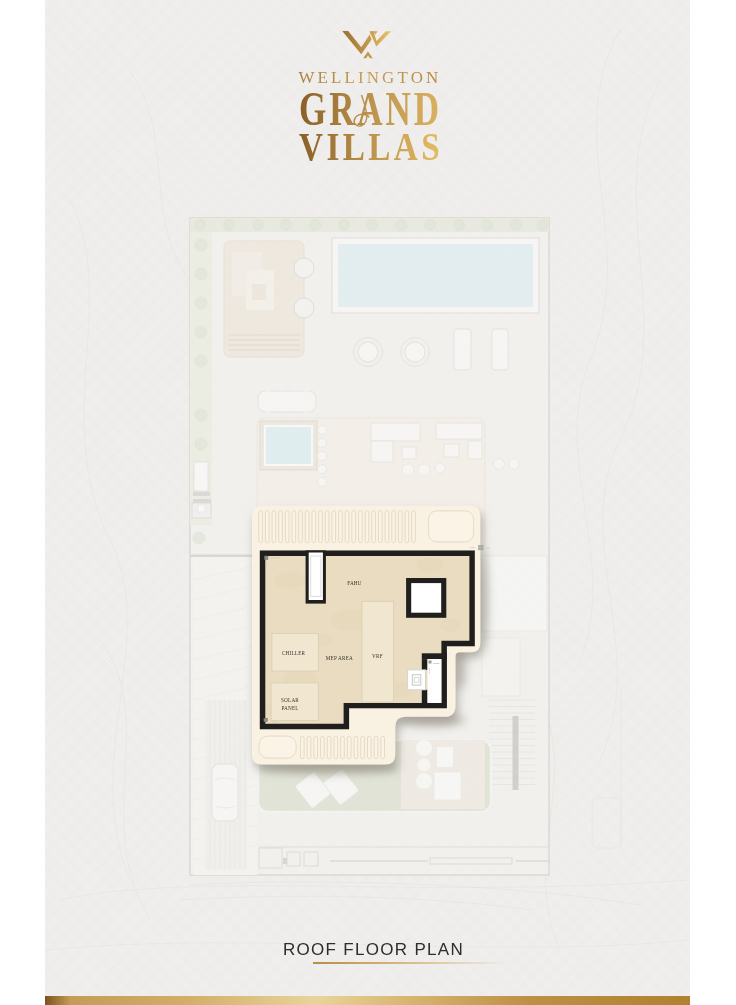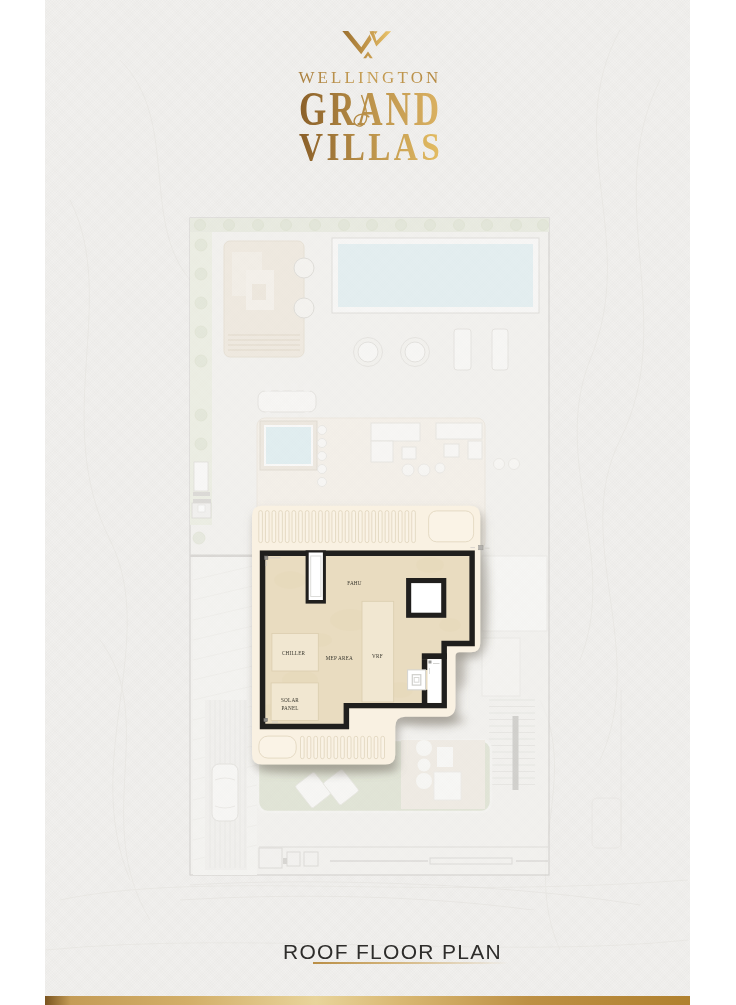--- a/index.html
+++ b/index.html
@@ -5,21 +5,21 @@
 html,body{margin:0;padding:0;}
 body{width:736px;height:1005px;background:#ffffff;position:relative;overflow:hidden;
 font-family:"Liberation Sans",sans-serif;}
 .page{position:absolute;left:45px;top:0;width:645px;height:1005px;background:#f1f0ee;}
 .tex{position:absolute;left:45px;top:0;width:645px;height:1005px;
 background:
 repeating-linear-gradient(45deg, rgba(195,192,185,0.055) 0 1px, rgba(0,0,0,0) 1px 2px),
 repeating-linear-gradient(-45deg, rgba(195,192,185,0.055) 0 1px, rgba(0,0,0,0) 1px 2px);}
 .goldbar{position:absolute;left:45px;top:996px;width:645px;height:9px;
 background:linear-gradient(90deg,#7a5420 0%,#c49c57 4%,#d2ae68 22%,#e8d49b 42%,#d9b873 55%,#bd9045 75%,#b0812f 100%);}
-.title{position:absolute;top:940px;left:283px;width:400px;font-size:21px;letter-spacing:1.3px;color:#2e2d2b;}
+.title{position:absolute;top:940px;left:283px;width:400px;font-size:17px;letter-spacing:1.3px;color:#2e2d2b;}
 .underline{position:absolute;top:962.4px;left:313px;width:196px;height:1.7px;
 background:linear-gradient(90deg,#b98e46 0%,#d3b379 40%,rgba(211,179,121,0) 100%);}
 #logo{position:absolute;left:280px;top:18px;}
 #plan{position:absolute;left:180px;top:210px;}
 </style>
 </head>
 <body>
 <div class="page"></div>
 <div class="tex"></div>
 <svg style="position:absolute;left:45px;top:0;" width="645" height="1005" viewBox="45 0 645 1005">

